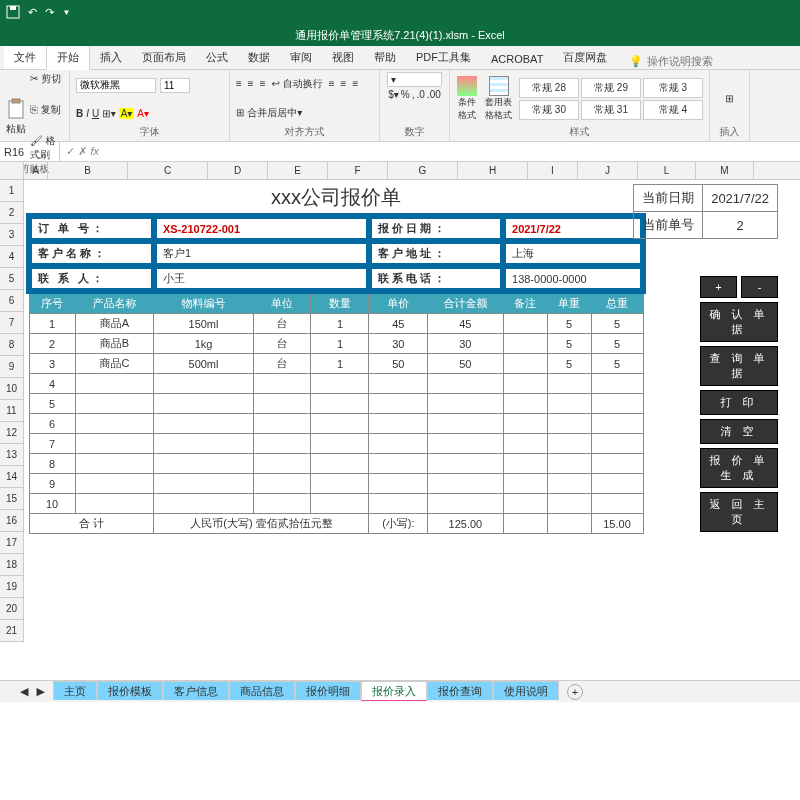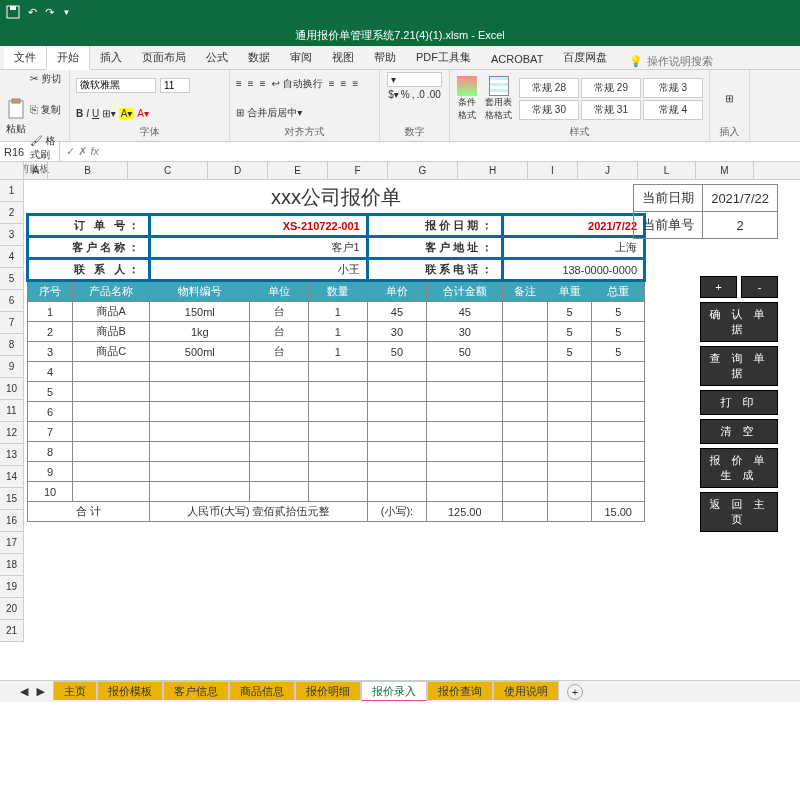--- a/index.html
+++ b/index.html
@@ -28,32 +28,32 @@
 .colhdr{border-right:1px solid #ccc;text-align:center;font-size:10px;line-height:18px;flex-shrink:0}
 .sheet{display:flex;height:500px;overflow:hidden}
 .rownums{display:flex;flex-direction:column}
 .rownums .rowhdr{height:22px;border-bottom:1px solid #ccc}
 .grid{flex:1;position:relative;overflow:auto}
 .sheetcontent{position:relative}
 .qtable{border-collapse:collapse;font-size:11px}
 .qtable td,.qtable th{border:1px solid #888;padding:2px 4px;height:20px;text-align:center}
 .qtable th{background:#3fa5b8;color:#fff;font-weight:normal}
 .title-big{font-size:20px;font-weight:normal;text-align:center;padding:4px}
-.info-row td{border:3px solid #0369a1;height:18px;text-align:right;padding:2px 6px}
+.info-row td{border:6px solid #0369a1;height:18px;text-align:left;padding:2px 6px}
 .info-row .k{font-weight:bold;letter-spacing:3px}
 .red{color:#c00;font-weight:bold}
 .sidebox{position:absolute;right:6px;top:4px;font-size:13px}
 .sidebox table{border-collapse:collapse}
 .sidebox td{border:1px solid #888;padding:4px 8px;text-align:center}
 .darkbtns{position:absolute;right:6px;top:96px;display:flex;flex-direction:column;gap:4px}
 .darkbtns .db{background:#333;color:#fff;font-size:11px;padding:4px 0;text-align:center;width:78px;letter-spacing:4px;border:1px solid #000;cursor:pointer}
 .darkbtns .pm{display:flex;gap:4px}
 .darkbtns .pm .db{width:37px;letter-spacing:0}
 .sheettabs{height:22px;background:#f3f2f1;border-top:1px solid #ccc;display:flex;align-items:center;padding:0 20px;gap:0;font-size:11px}
-.sheettabs .stab{padding:3px 10px;border:1px solid #ccc;background:#eab308;border-bottom:none;cursor:pointer}
+.sheettabs .stab{padding:3px 10px;border:1px solid #ccc;background:#7dd3fc;border-bottom:none;cursor:pointer}
 .sheettabs .stab.active{background:#fff;border-bottom:1px solid #ec4899;font-weight:normal;color:#0e6b3d}
 .sheettabs .plus{margin-left:8px;width:16px;height:16px;border:1px solid #aaa;border-radius:50%;text-align:center;line-height:14px}
 .clip-icons{display:flex;flex-direction:column;gap:17px;font-size:10px}
 </style>
 </head>
 <body>
 
 <div class="qat">
   <span><svg width="14" height="14">
         <rect x="1" y="1" width="12" height="12" fill="none" stroke="#fff"></rect>

